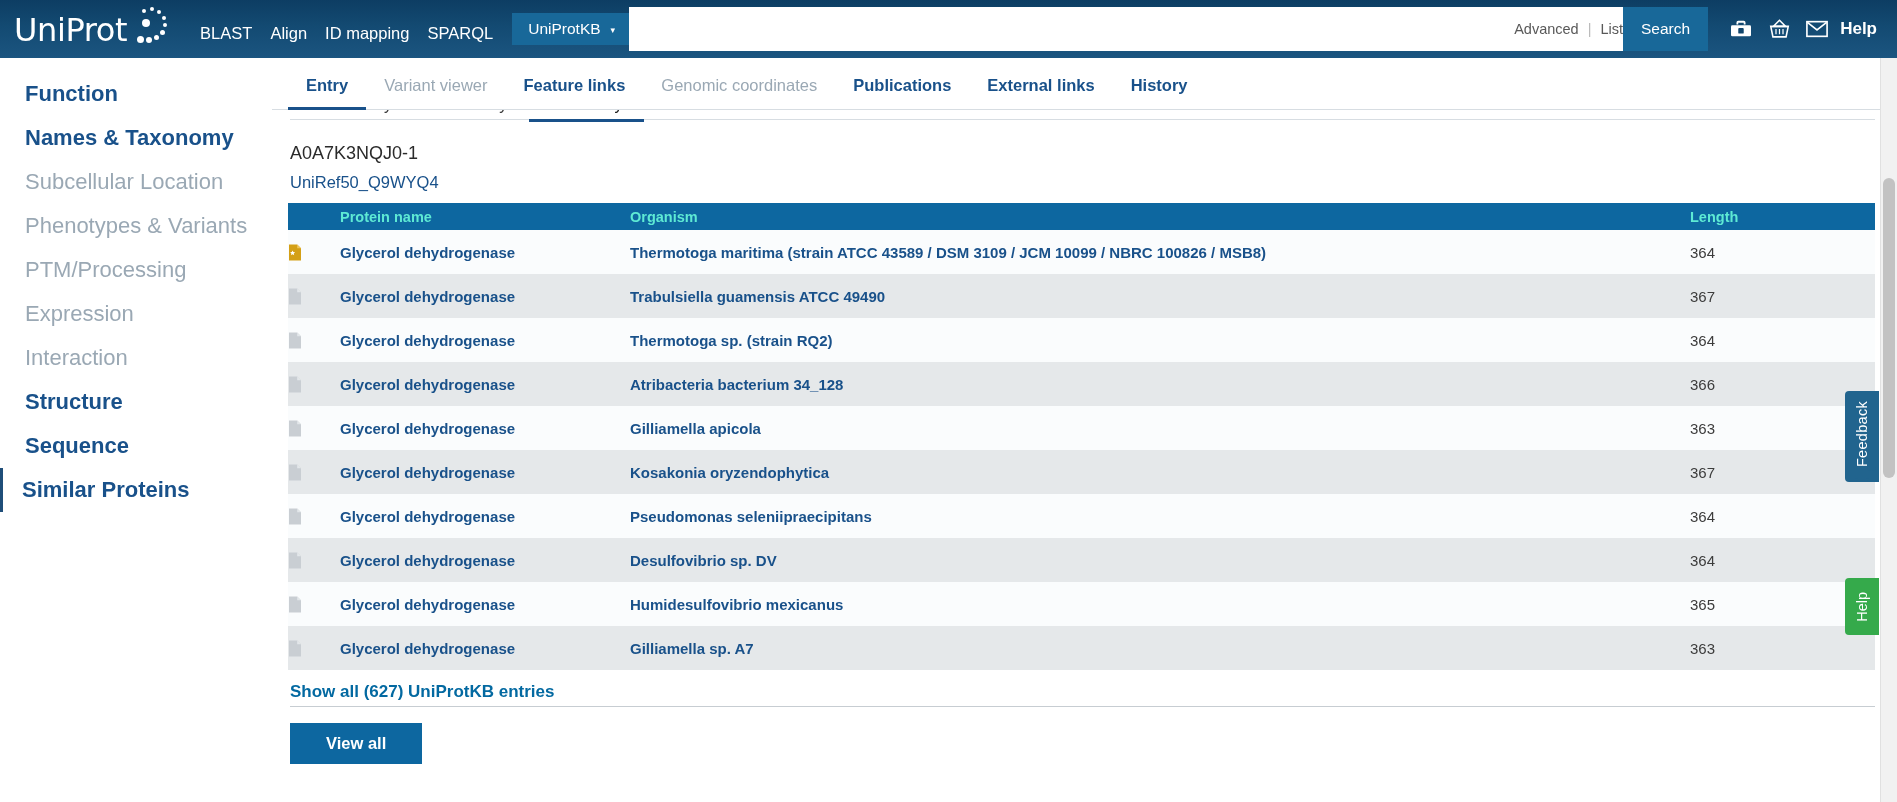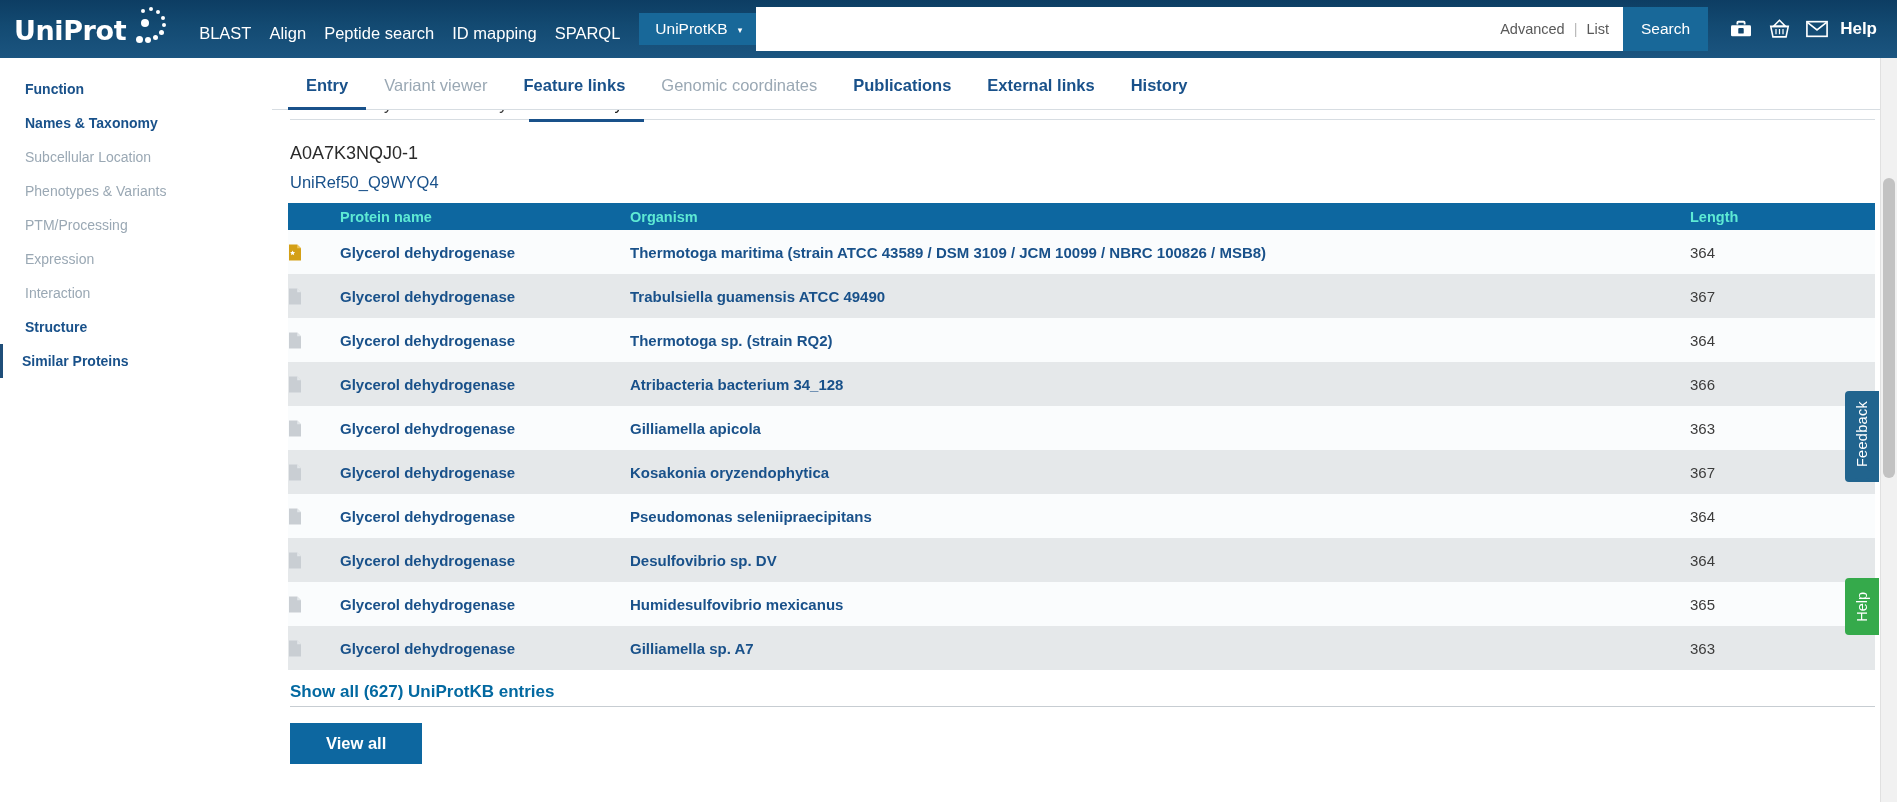--- a/index.html
+++ b/index.html
@@ -25,22 +25,22 @@
     z-index: 40;
   }
   .logo-wrap {
     display: flex; align-items: center;
     height: 58px;
     margin-right: 14px;
     cursor: pointer;
   }
   .logo-text {
     color: #ffffff;
-    font-size: 27px;
-    font-weight: 700;
+    font-size: 32px;
+    font-weight: 400;
     letter-spacing: -0.4px;
     font-family: "DejaVu Sans", sans-serif;
     position: relative;
     top: 1px;
   }
   .logo-dots { position: relative; width: 48px; height: 46px; margin-left: 2px; }
   .logo-dots i {
     position: absolute; background: #ffffff; border-radius: 50%; display: block;
   }
 
@@ -82,21 +82,20 @@
     outline: none;
     background: #ffffff;
     font-size: 15px;
     padding: 0 12px;
     font-family: "Liberation Sans", sans-serif;
     min-width: 0;
   }
   .search-extras {
     height: 44px; background: #ffffff;
     display: flex; align-items: center;
-    padding-right: 14px;
     font-size: 14.5px;
     color: #595959;
     white-space: nowrap;
   }
   .search-extras a { color: #595959; text-decoration: none; }
   .search-extras .sep { margin: 0 9px; color: #b8b8b8; }
   .search-btn {
     height: 44px;
     background: #186899;
     color: #ffffff;
@@ -131,21 +130,21 @@
 
   
   .sidebar {
     width: 272px;
     flex: 0 0 272px;
     background: #ffffff;
     padding-top: 14px;
     border-right: 1px solid #ffffff;
   }
   .side-item {
-    font-size: 14px;
+    font-size: 22px;
     padding: 9px 0 9px 22px;
     color: #19518a;
     font-weight: 700;
     cursor: pointer;
     border-left: 3px solid transparent;
     white-space: nowrap;
   }
   .side-item.dim {
     color: #9aa8b4;
     font-weight: 400;
@@ -406,21 +405,20 @@
       <i style="width:5px;height:5px;left:25px;top:29px;"></i>
       <i style="width:6px;height:6px;left:17px;top:31px;"></i>
       <i style="width:7px;height:7px;left:8px;top:30px;"></i>
       <i style="width:8px;height:8px;left:13px;top:13px;"></i>
     </span>
   </div>
 
   <nav class="topnav">
     <a>BLAST</a>
     <a>Align</a>
-    <a>Peptide search</a>
     <a>ID mapping</a>
     <a>SPARQL</a>
   </nav>
 
   <div class="kb-select">
     <span>UniProtKB</span>
     <span class="caret">▾</span>
   </div>
 
   <div class="search-area">
@@ -462,20 +460,21 @@
 
   <aside class="sidebar">
     <div class="side-item">Function</div>
     <div class="side-item">Names &amp; Taxonomy</div>
     <div class="side-item dim">Subcellular Location</div>
     <div class="side-item dim">Phenotypes &amp; Variants</div>
     <div class="side-item dim">PTM/Processing</div>
     <div class="side-item dim">Expression</div>
     <div class="side-item dim">Interaction</div>
     <div class="side-item">Structure</div>
+    <div class="side-item">Sequence</div>
     <div class="side-item active">Similar Proteins</div>
   </aside>
 
   <section class="main">
 
     <div class="tabbar">
       <div class="tab active">Entry</div>
       <div class="tab dim">Variant viewer</div>
       <div class="tab">Feature links</div>
       <div class="tab dim">Genomic coordinates</div>

